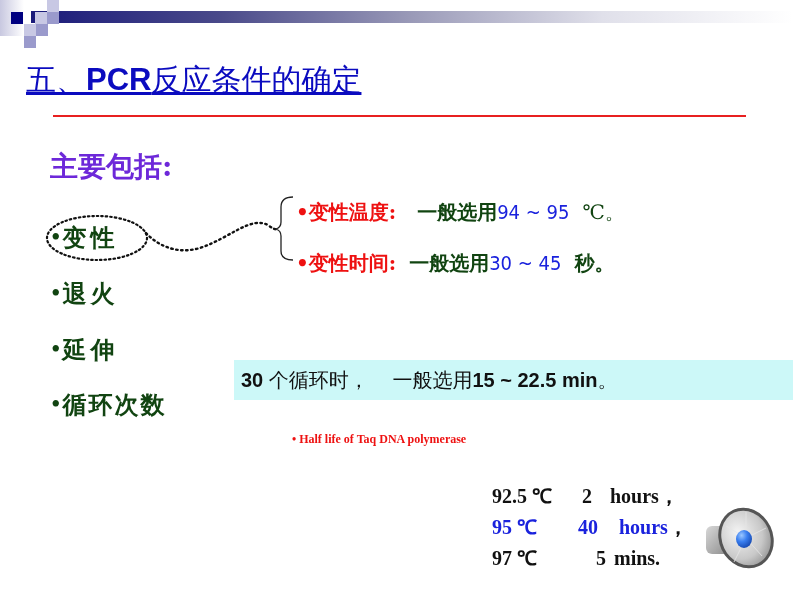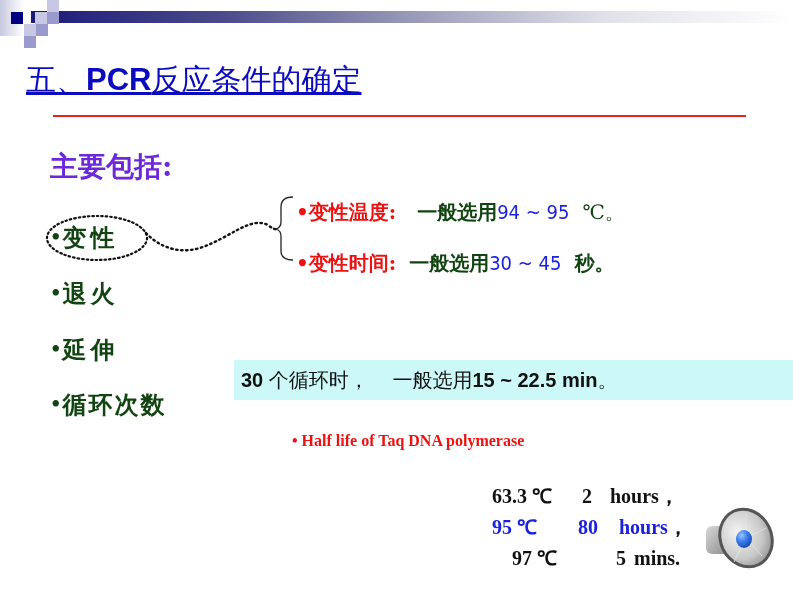--- a/index.html
+++ b/index.html
@@ -15,21 +15,21 @@
   .heading { left:50px; top:148px; font-size:28px; color:#6d28d9; font-family:"DejaVu Serif", serif; font-weight:bold; }
   .item { font-size:24px; color:#114411; font-family:"DejaVu Serif", serif; font-weight:bold; white-space:nowrap;text-align:center; }
   .bullet-dot { font-size:18px; vertical-align:3px; margin-right:1px; }
   .sub { font-size:20px; font-family:"DejaVu Serif", serif; font-weight:bold; white-space:nowrap; }
   .red { color:#ee1111; }
   .green { color:#114411; }
   .blue { color:#1a22dd; font-weight:normal; font-family:"DejaVu Sans Condensed","DejaVu Sans", sans-serif; }
   .box { left:234px; top:360px; width:559px; height:40px; background:#ccf8f8; }
   .box-text { left:241px; top:367px; font-size:20px; font-weight:bold; color:#111111; font-family:"Liberation Sans", sans-serif; white-space:nowrap; }
   .box-text .cn { font-weight:normal; font-family:"DejaVu Sans", sans-serif;text-align:right; }
-  .half { left:292px; top:432px; font-size:16px; font-weight:bold; color:#ee1111; font-family:"Liberation Serif", serif; white-space:nowrap; }
+  .half { left:292px; top:432px; font-size:12px; font-weight:bold; color:#ee1111; font-family:"Liberation Serif", serif; white-space:nowrap; }
   .hl { font-size:20px; font-weight:bold; font-family:"Liberation Serif", serif; white-space:nowrap; }
   .hl span { display:inline-block; }
 </style>
 </head>
 <body>
 
 <div class="abs topbar"></div>
 <div class="abs" style="left:0;top:0;width:80px;height:50px;">
   <div class="sq" style="left:0;top:0;width:24px;height:36px;background:linear-gradient(to right,#c8c8e0,#ffffff);"></div>
   <div class="sq" style="left:11px;top:12px;width:12px;height:12px;background:#000080;"></div>
@@ -81,26 +81,26 @@
 <div class="abs box"></div>
 <div class="abs box-text">
   <span>30</span>
   <span class="cn">个循环时，</span>
   <span class="cn" style="margin-left:18px;">一般选用</span><span>15 ~ 22.5 min</span><span class="cn">。</span>
 </div>
 
 <div class="abs half">• Half life of Taq DNA polymerase</div>
 
 <div class="abs hl" style="left:492px;top:482px;color:#111111;">
-  <span style="width:90px;">63.3 ℃</span><span style="width:28px;">2</span><span>hours</span><span>，</span>
+  <span style="width:90px;">92.5 ℃</span><span style="width:28px;">2</span><span>hours</span><span>，</span>
 </div>
 <div class="abs hl" style="left:492px;top:513px;color:#1a22dd;">
-  <span style="width:86px;">95 ℃</span><span style="width:41px;">80</span><span>hours</span><span style="color:#111111;">，</span>
+  <span style="width:86px;">95 ℃</span><span style="width:41px;">40</span><span>hours</span><span style="color:#111111;">，</span>
 </div>
-<div class="abs hl" style="left:512px;top:544px;color:#111111;">
+<div class="abs hl" style="left:492px;top:544px;color:#111111;">
   <span style="width:104px;">97 ℃</span><span style="width:18px;">5</span><span>mins.</span>
 </div>
 
 <svg class="abs" style="left:702px;top:500px;" width="76" height="72" viewBox="0 0 76 72">
   <defs>
     <linearGradient id="sbody" x1="0" y1="0" x2="1" y2="1">
       <stop offset="0" stop-color="#d8d8d8"></stop>
         <stop offset="1" stop-color="#8a8a8a"></stop>
     </linearGradient>
     <radialGradient id="cone" cx="0.4" cy="0.35" r="0.7">

